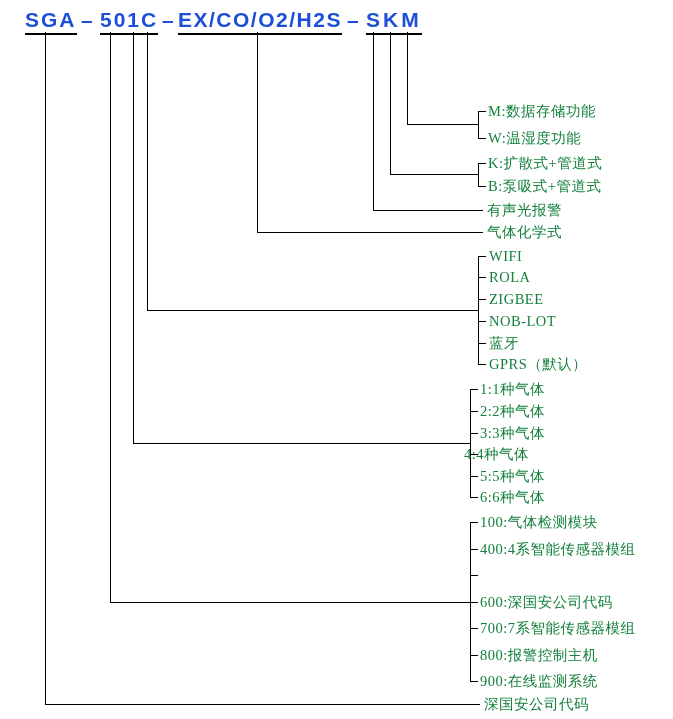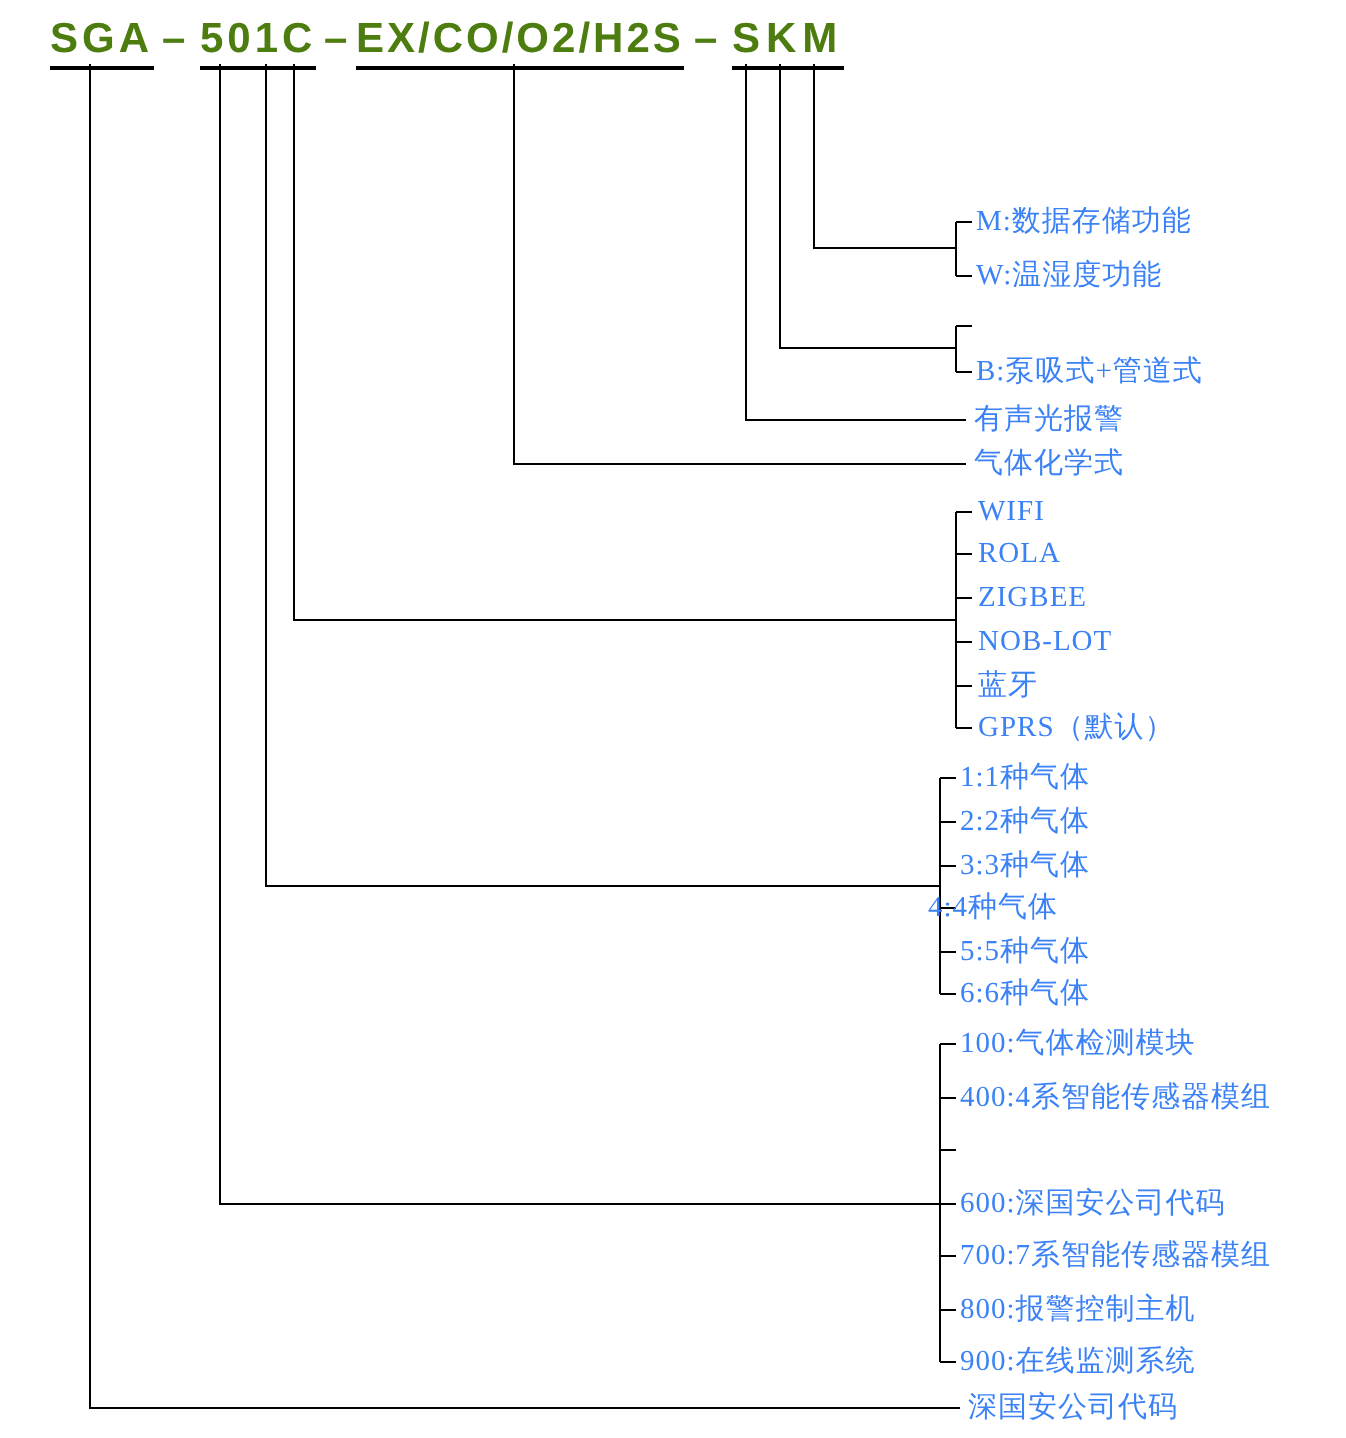--- a/index.html
+++ b/index.html
@@ -16,38 +16,38 @@
     left: 0; top: 0;
     width: 673px; height: 719px;
   }
   .seg {
     position: absolute;
     top: 8px;
     font-family: "Liberation Sans", "DejaVu Sans", sans-serif;
     font-weight: bold;
     font-size: 21px;
     line-height: 24px;
-    color: #4d7c0f;
+    color: #1d4ed8;
     white-space: nowrap;
   }
   .seg.u { border-bottom: 2px solid #000000; padding-bottom: 1px; }
   .seg.sga  { left: 25px;  letter-spacing: 2px; }
   .seg.d1   { left: 81px; }
   .seg.mno  { left: 100px; letter-spacing: 2px; text-align: center; }
   .seg.d2   { left: 162px; }
   .seg.gas  { left: 178px; letter-spacing: 1.5px; }
   .seg.d3   { left: 347px; }
   .seg.skm  { left: 366px; letter-spacing: 3px; }
   .lbl {
     position: absolute;
     transform: translateY(-50%);
     font-family: "Liberation Serif", "DejaVu Serif", serif;
     font-size: 14.5px;
     line-height: 18px;
-    color: #3b82f6;
+    color: #15803d;
     white-space: nowrap;
     letter-spacing: 0.5px;
   }
 </style>
 </head>
 <body>
 
 <div class="canvas">
 
   <svg class="wires" viewBox="0 0 673 719" shape-rendering="crispEdges">
@@ -67,20 +67,21 @@
   <div class="seg d1">–</div>
   <div class="seg u mno">501C</div>
   <div class="seg d2">–</div>
   <div class="seg u gas">EX/CO/O2/H2S</div>
   <div class="seg d3">–</div>
   <div class="seg u skm">SKM</div>
 
   <div class="lbl" style="left:488px; top:111px">M:数据存储功能</div>
   <div class="lbl" style="left:488px; top:138px">W:温湿度功能</div>
 
+  <div class="lbl" style="left:488px; top:163px">K:扩散式+管道式</div>
   <div class="lbl" style="left:488px; top:186px">B:泵吸式+管道式</div>
 
   <div class="lbl" style="left:487px; top:210px">有声光报警</div>
   <div class="lbl" style="left:487px; top:232px">气体化学式</div>
 
   <div class="lbl" style="left:489px; top:256px">WIFI</div>
   <div class="lbl" style="left:489px; top:277px">ROLA</div>
   <div class="lbl" style="left:489px; top:299px">ZIGBEE</div>
   <div class="lbl" style="left:489px; top:321px">NOB-LOT</div>
   <div class="lbl" style="left:489px; top:343px">蓝牙</div>

